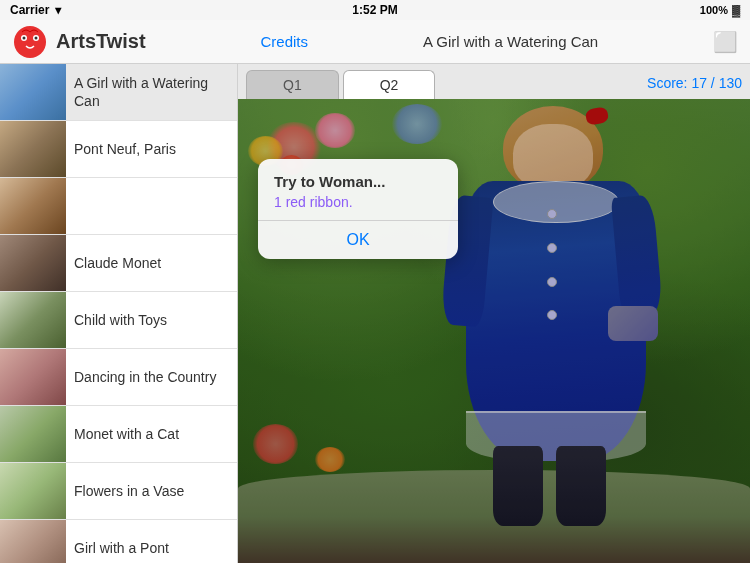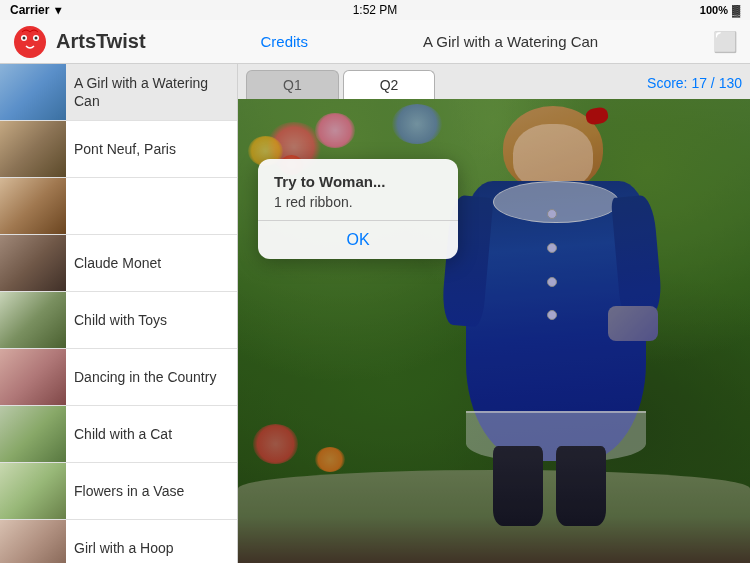--- a/index.html
+++ b/index.html
@@ -10,21 +10,21 @@
       height: 20px;
       background: #f5f5f5;
       display: flex;
       align-items: center;
       justify-content: space-between;
       padding: 0 10px;
       font-size: 12px;
       font-weight: 600;
     }
     .status-bar-left { display: flex; align-items: center; gap: 6px; }
-    .status-bar-center { position: absolute; left: 50%; transform: translateX(-50%); font-size: 12px; font-weight: 400; }
+    .status-bar-center { position: absolute; left: 50%; transform: translateX(-50%); font-size: 12px; font-weight: 700; }
     .status-bar-right { display: flex; align-items: flex-end; gap: 4px; font-size: 11px; }
 
     
     .nav-bar {
       height: 44px;
       background: #f8f8f8;
       border-bottom: 1px solid #d0d0d0;
       display: flex;
       align-items: center;
       justify-content: space-between;
@@ -187,21 +187,21 @@
       padding: 14px 16px 10px 16px;
     }
     .modal-title {
       font-size: 15px;
       font-weight: 600;
       color: #333;
       margin-bottom: 4px;
     }
     .modal-body {
       font-size: 14px;
-      color: #404040;
+      color: #8b5cf6;
     }
     .modal-divider {
       height: 1px;
       background: #d0d0d0;
     }
     .modal-button {
       width: 100%;
       padding: 10px;
       background: transparent;
       border: none;
@@ -268,29 +268,29 @@
       <div class="sidebar-item">
         <div class="sidebar-thumb thumb-4"></div>
         <span class="sidebar-label">Child with Toys</span>
       </div>
       <div class="sidebar-item">
         <div class="sidebar-thumb thumb-6"></div>
         <span class="sidebar-label">Dancing in the Country</span>
       </div>
       <div class="sidebar-item">
         <div class="sidebar-thumb thumb-7"></div>
-        <span class="sidebar-label">Child with a Cat</span>
+        <span class="sidebar-label">Monet with a Cat</span>
       </div>
       <div class="sidebar-item">
         <div class="sidebar-thumb thumb-8"></div>
         <span class="sidebar-label">Flowers in a Vase</span>
       </div>
       <div class="sidebar-item">
         <div class="sidebar-thumb thumb-9"></div>
-        <span class="sidebar-label">Girl with a Hoop</span>
+        <span class="sidebar-label">Girl with a Pont</span>
       </div>
     </div>
 
   <div class="content-area">
 
     <div class="tab-bar">
       <div class="tab">
         <span>Q1</span>
       </div>
       <div class="tab active">

